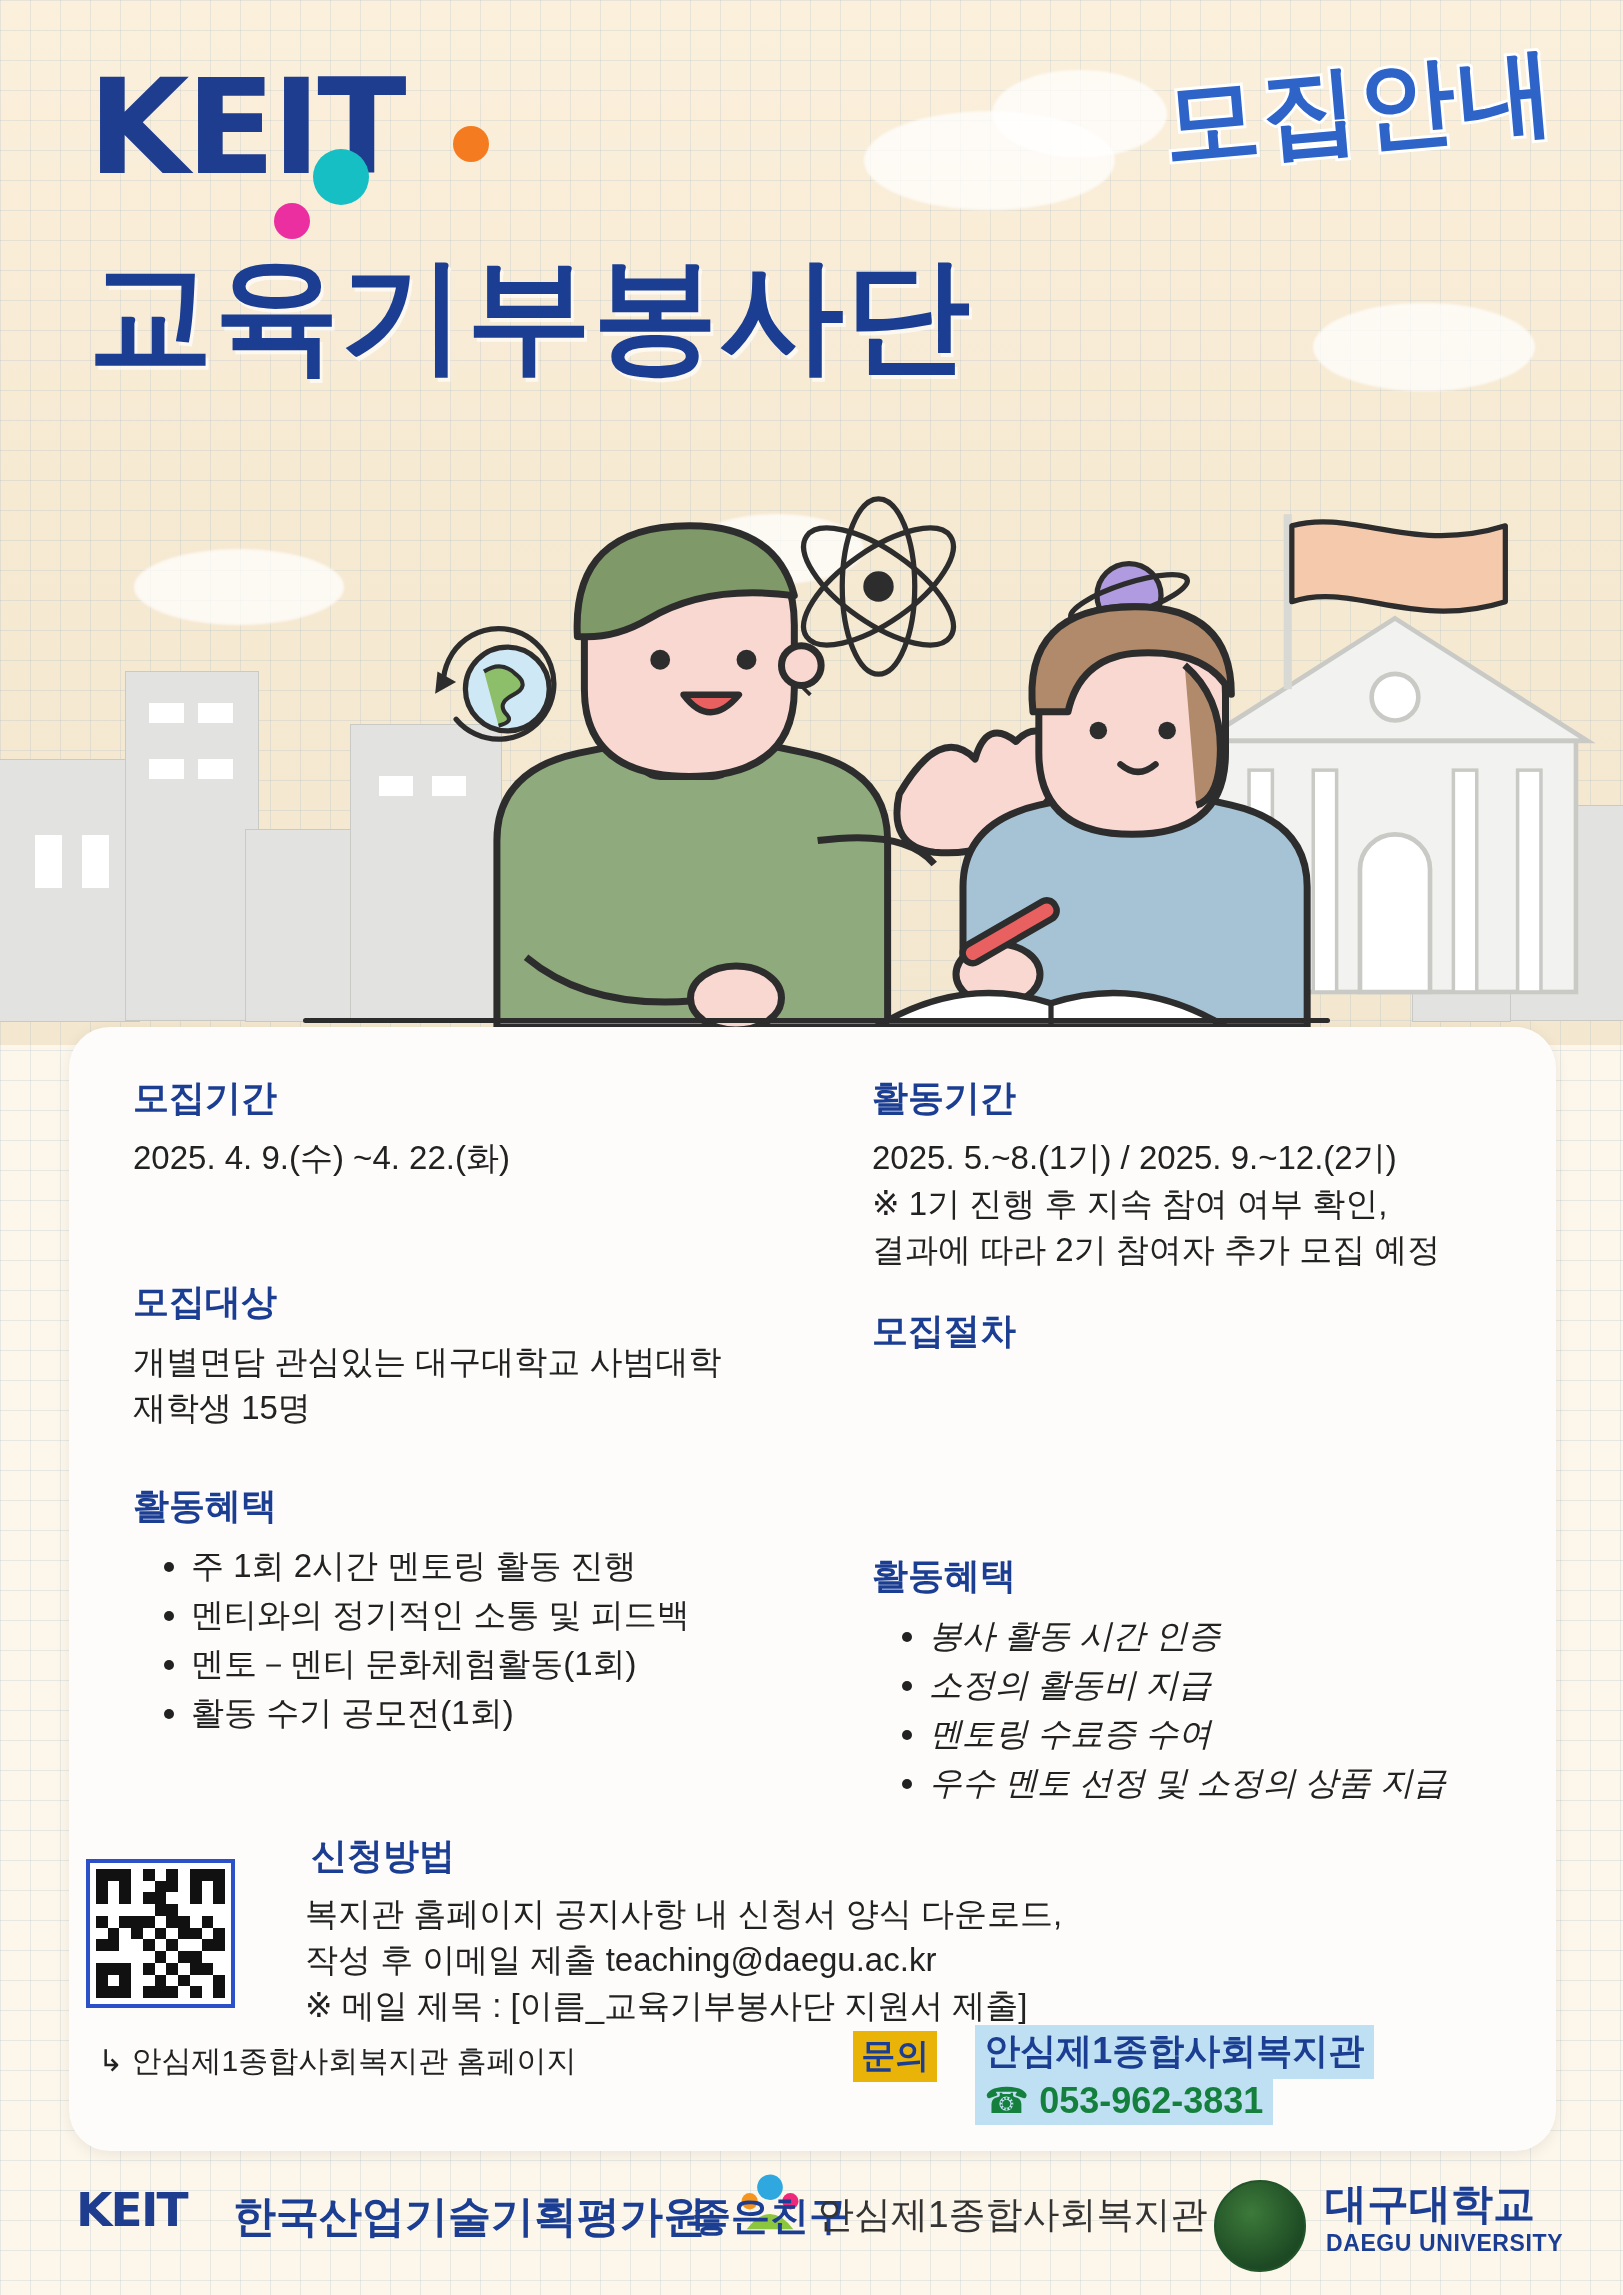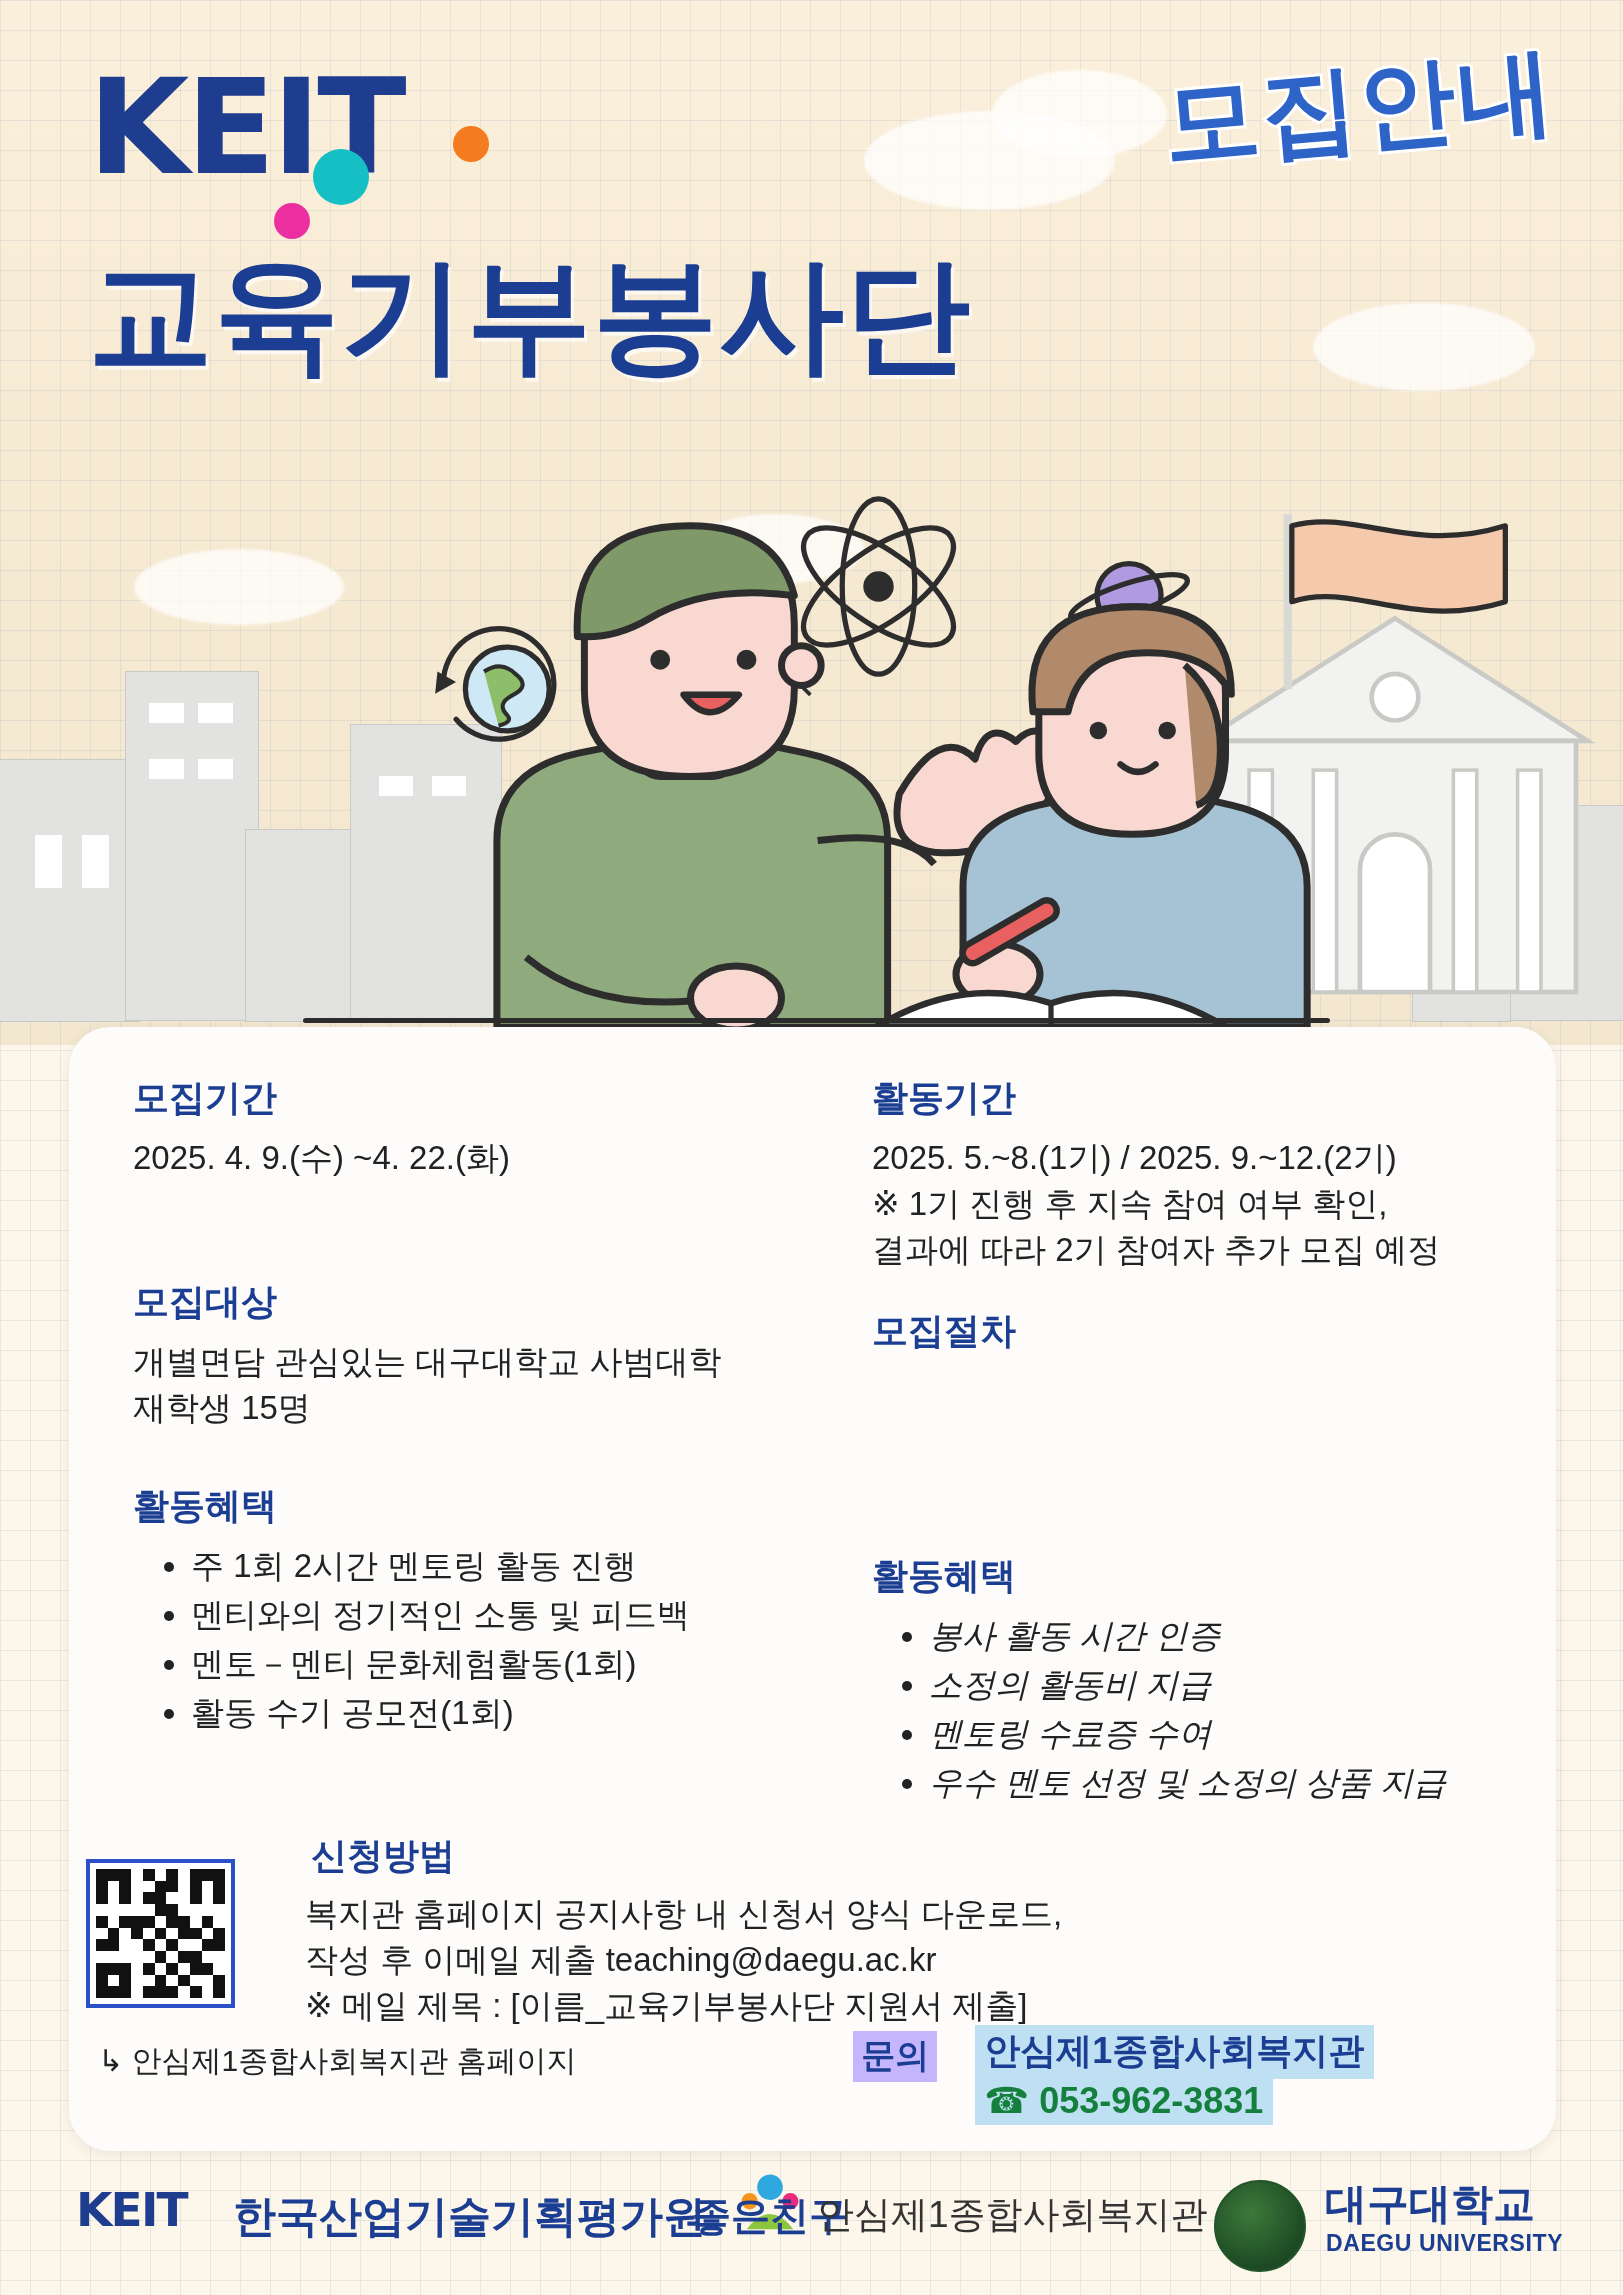--- a/index.html
+++ b/index.html
@@ -198,21 +198,21 @@
     white-space: nowrap;
   }
 
   
   .contact-label {
     position: absolute;
     left: 853px; top: 2031px;
     font-size: 34px;
     font-weight: bold;
     color: #1b3e93;
-    background: #c4b5fd;
+    background: #eab308;
     padding: 2.3px 8.2px;
   }
   .contact-line1 {
     position: absolute;
     left: 975px; top: 2025px;
     font-size: 36px;
     font-weight: bold;
     color: #1b3e93;
     background: #bfe0f2;
     padding: 2.3px 9.3px;

